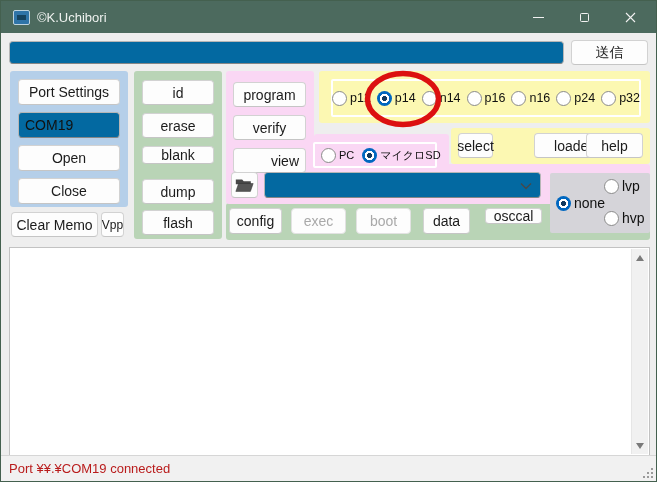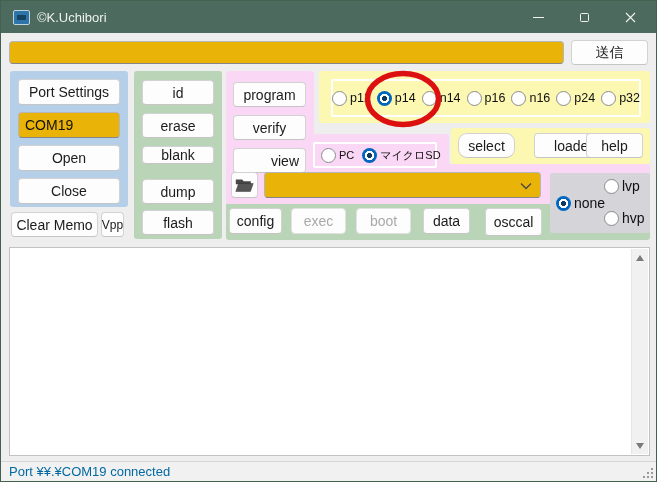--- a/index.html
+++ b/index.html
@@ -13,32 +13,32 @@
   .app-icon { position:absolute; left:12px; top:9px; width:17px; height:15px; background:#2f74a8; border:1px solid #bfd3de; border-radius:2px; }
   .app-icon::after { content:""; position:absolute; left:3px; top:4px; width:9px; height:5px; background:#16435f; }
   .title-text { position:absolute; left:36px; top:0; height:32px; display:flex; align-items:center; gap:18px; color:#eef2ef; font-size:13px; white-space:nowrap; }
   .winbtn { position:absolute; top:0; width:46px; height:32px; display:flex; align-items:center; justify-content:center; }
   .min-glyph { width:11px; height:1px; background:#f2f2f2; }
   .max-glyph { width:9px; height:9px; border:1px solid #f2f2f2; border-radius:1.5px; }
   
   .panel { position:absolute; border-radius:3px; }
   .btn { position:absolute; background:#fdfdfd; border:1px solid #d2d2d2; border-bottom-color:#c5c5c5; border-radius:4px; color:#1b1b1b; font-size:14px; display:flex; align-items:center; justify-content:center; white-space:nowrap; }
   .btn.disabled { color:#a9a9a9; border-color:#e2e2e2; }
-  .tinput { position:absolute; background:#eab308; border:1px solid #b6b6b6; border-bottom-color:#868686; border-radius:4px; font-size:14px; color:#111; padding:0 6px; font-family:"Liberation Sans",sans-serif; }
+  .tinput { position:absolute; background:#0369a1; border:1px solid #b6b6b6; border-bottom-color:#868686; border-radius:4px; font-size:14px; color:#111; padding:0 6px; font-family:"Liberation Sans",sans-serif; }
   .radio-circle { width:15px; height:15px; border-radius:50%; background:#fff; border:1px solid #8b8b8b; flex:none; }
   .radio-circle.sel { border:none; background:radial-gradient(circle,#11395f 0 2.7px,#ffffff 2.7px 4.9px,#0067c0 4.9px); }
   .radio-item { display:flex; align-items:center; gap:3px; color:#101010; }
   .groupbox { position:absolute; border:2px solid #ffffff; border-radius:2px; display:flex; align-items:center; }
   
   .memo { position:absolute; left:8px; top:246px; width:641px; height:209px; background:#ffffff; border:1px solid #c2c2c2; }
   .scrollbar { position:absolute; right:1px; top:1px; width:17px; height:205px; background:#f1f1f1; border-left:1px solid #e6e6e6; }
   .sb-btn { position:absolute; left:0; width:16px; height:17px; display:flex; align-items:center; justify-content:center; }
   .tri-up { width:0; height:0; border-left:4.5px solid transparent; border-right:4.5px solid transparent; border-bottom:6px solid #7a7a7a; }
   .tri-down { width:0; height:0; border-left:4.5px solid transparent; border-right:4.5px solid transparent; border-top:6px solid #7a7a7a; }
-  .statusbar { position:absolute; left:0; right:0; bottom:0; height:20px; background:#f1f1f1; border-top:1px solid #d6d6d6; display:flex; align-items:center; padding:0 8px; font-size:13px; color:#0369a1; }
+  .statusbar { position:absolute; left:0; right:0; bottom:0; height:26px; background:#f1f1f1; border-top:1px solid #d6d6d6; display:flex; align-items:center; padding:0 8px; font-size:13px; color:#b91c1c; }
   .grip { position:absolute; right:2px; bottom:2px; }
   .overlay-svg { position:absolute; pointer-events:none; }
 </style>
 </head>
 <body>
 
 <div class="window">
 
   <div class="panel" style="left:9px;top:70px;width:118px;height:136px;background:#b5cfe9;"></div>
   <div class="panel" style="left:133px;top:70px;width:88px;height:168px;background:#b9d4b6;"></div>
@@ -94,21 +94,21 @@
     <span class="radio-item">
         <span class="radio-circle"></span>
         <span>p24</span>
       </span>
     <span class="radio-item">
         <span class="radio-circle"></span>
         <span>p32</span>
       </span>
   </div>
 
-  <div class="btn" style="left:457px;top:132px;width:57px;height:25px;border-radius:9px;">select</div>
+  <div class="btn" style="left:457px;top:132px;width:35px;height:25px;">select</div>
   <div class="btn" style="left:521px;top:132px;width:79px;height:25px;margin-left:12px;">loader</div>
   <div class="btn" style="left:585px;top:132px;width:57px;height:25px;">help</div>
 
   <div class="groupbox" style="left:312px;top:141px;width:124px;height:26px;padding-left:6px;gap:8px;font-size:11px;white-space:nowrap;">
     <span class="radio-item">
         <span class="radio-circle"></span>
         <span>PC</span>
       </span>
     <span class="radio-item">
         <span class="radio-circle sel"></span>
@@ -141,21 +141,21 @@
     <span class="radio-item" style="position:absolute;left:54px;top:37px;">
         <span class="radio-circle"></span>
         <span>hvp</span>
       </span>
   </div>
 
   <div class="btn" style="left:228px;top:207px;width:53px;height:26px;">config</div>
   <div class="btn disabled" style="left:290px;top:207px;width:55px;height:26px;">exec</div>
   <div class="btn disabled" style="left:355px;top:207px;width:55px;height:26px;">boot</div>
   <div class="btn" style="left:422px;top:207px;width:47px;height:26px;">data</div>
-  <div class="btn" style="left:484px;top:207px;width:57px;height:28px;">osccal</div>
+  <div class="btn" style="left:484px;top:207px;width:57px;height:16px;">osccal</div>
 
   <svg class="overlay-svg" style="left:362px;top:69px;" width="80" height="58" viewBox="0 0 80 58">
     <ellipse cx="40" cy="29" rx="35.5" ry="25.5" fill="none" stroke="#dc1010" stroke-width="5.5"></ellipse>
   </svg>
 
   <div class="memo">
     <span></span>
     <div class="scrollbar">
       <div class="sb-btn" style="top:0;">
           <span class="tri-up"></span>

